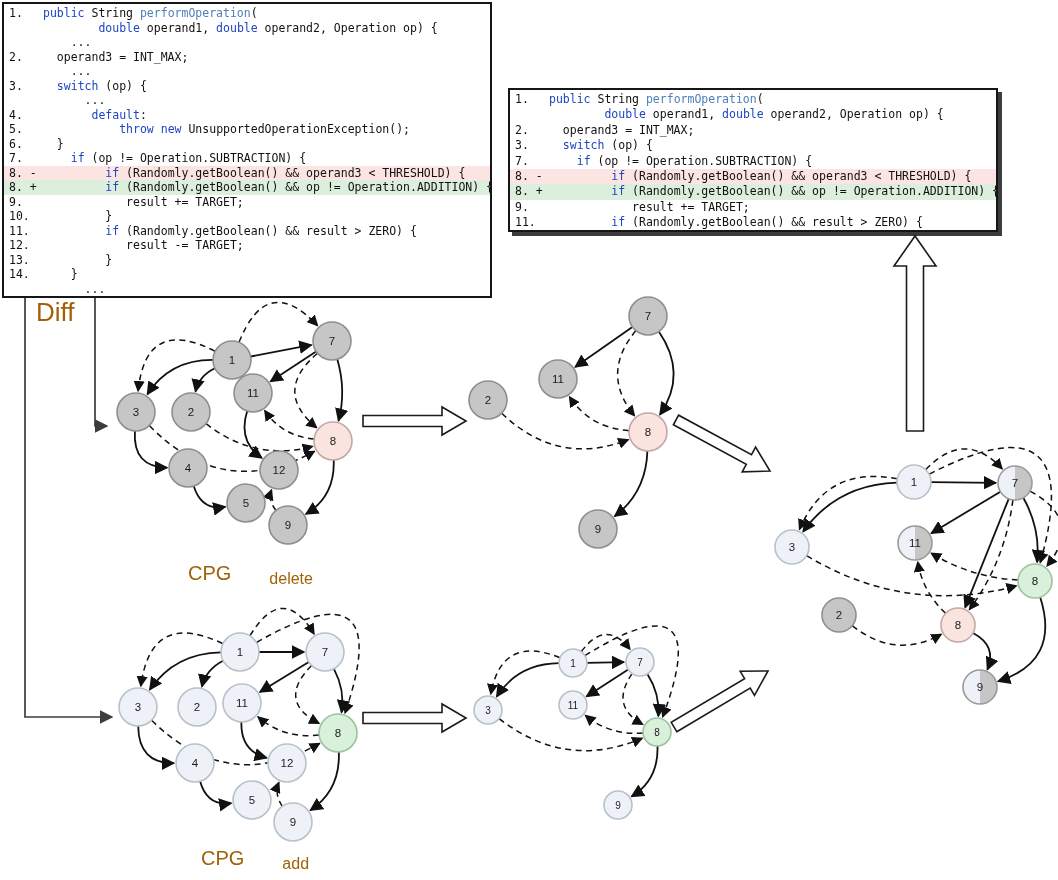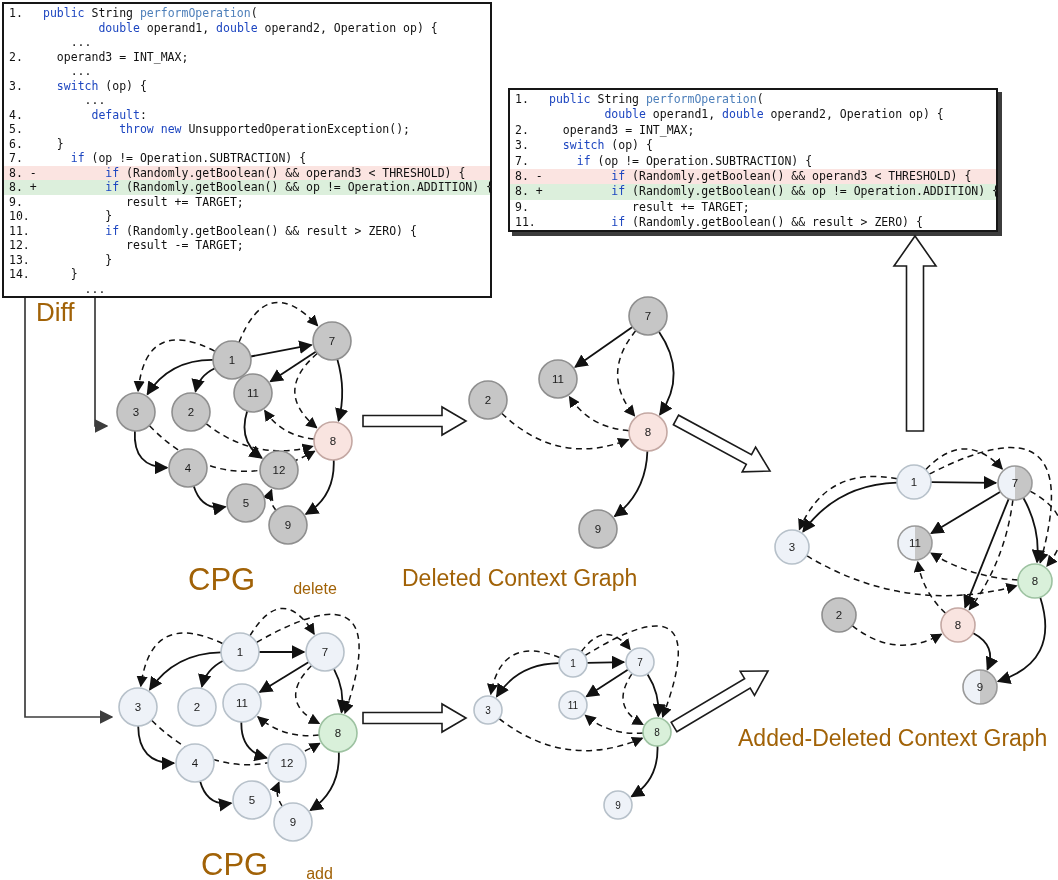--- a/index.html
+++ b/index.html
@@ -14,21 +14,21 @@
   .code-line{display:flex;}
   .gutter{flex:none;width:34px;padding-left:5px;}
   .code-text{flex:none;}
   .hl-del{background:#fbe4e1;}
   .hl-add{background:#dcefdc;}
   .kw{color:#1d46c0;}
   .fn{color:#4d7fba;}
   #diagram{position:absolute;left:0;top:0;pointer-events:none;}
   .graph-label{position:absolute;color:#a16207;white-space:nowrap;}
   .lbl-big{font-size:23px;}
-  .cpg-base{font-size:31px;}
+  .cpg-base{font-size:20px;}
   .cpg-sub{font-size:16px;position:relative;top:4px;margin-left:38px;}
   #diff-label{left:36px;top:297px;font-size:26px;}
   #cpg-delete-label{left:188px;top:562px;}
   #deleted-ctx-label{left:402px;top:565px;}
   #cpg-add-label{left:201px;top:847px;}
   #added-ctx-label{left:438px;top:850px;margin-top:34px;}
   #added-deleted-label{left:738px;top:725px;}
 </style>
 </head>
 <body>
@@ -296,20 +296,18 @@
             <text x="980" y="687" dy="3.8" text-anchor="middle" font-size="11.5" fill="#1c1c1c" font-family="&quot;Liberation Sans&quot;, sans-serif">9</text>
           </g>
         </g>
       </g>
   </svg>
 
   <div id="diff-label" class="graph-label">Diff</div>
 
   <div id="cpg-delete-label" class="graph-label"><span class="cpg-base">CPG</span><span class="cpg-sub">delete</span></div>
 
-  <div id="deleted-ctx-label" class="graph-label lbl-big">Deleted Context Graph</div>
 
   <div id="cpg-add-label" class="graph-label"><span class="cpg-base">CPG</span><span class="cpg-sub">add</span></div>
 
   <div id="added-ctx-label" class="graph-label lbl-big">Added Context Graph</div>
 
-  <div id="added-deleted-label" class="graph-label lbl-big">Added-Deleted Context Graph</div>
 </div>
 
 </body></html>

